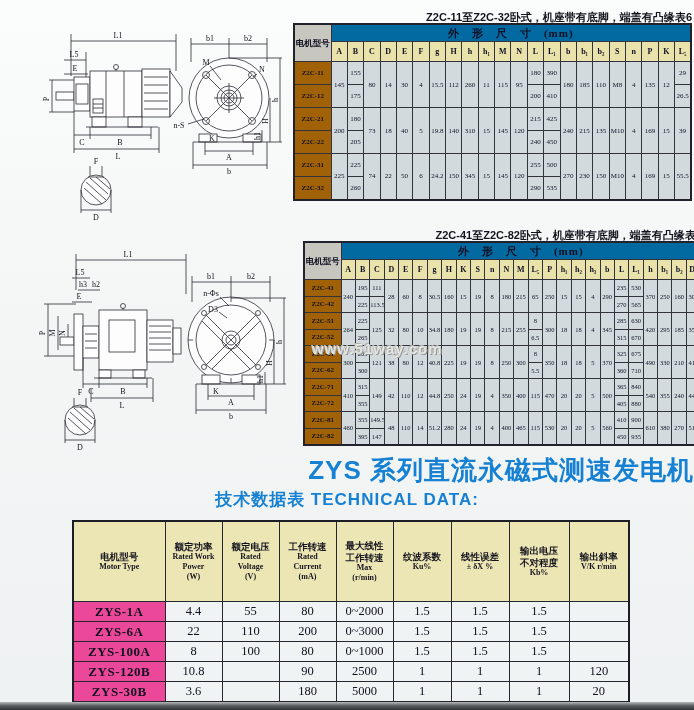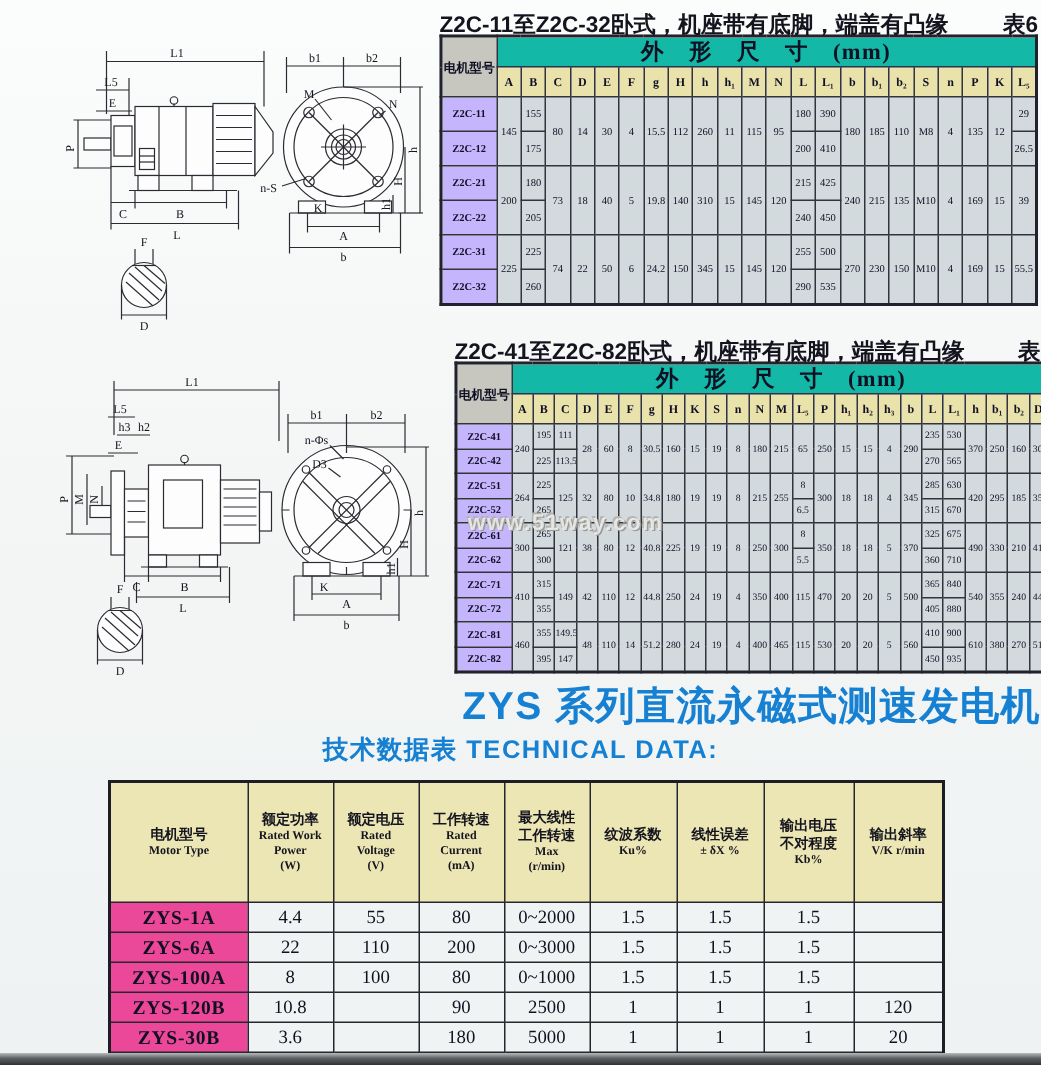--- a/index.html
+++ b/index.html
@@ -3,35 +3,35 @@
 <meta charset="utf-8">
 <style>
   html,body{margin:0;padding:0;}
   body{
     width:694px;height:710px;position:relative;overflow:hidden;
     background:linear-gradient(180deg,#fbfcfc 0%,#f4f6f6 45%,#eff2f2 100%);
     font-family:"Liberation Serif","DejaVu Serif",serif;color:#16161f;
   }
   .abs{position:absolute;}
   
-  .tbl-caption{display:flex;justify-content:space-between;align-items:flex-end;
+  .tbl-caption{display:flex;justify-content:flex-end;align-items:flex-end;
     font-family:"Liberation Sans","DejaVu Sans",sans-serif;font-weight:bold;
-    font-size:15px;color:#14141e;line-height:12px;}
+    font-size:11px;color:#14141e;line-height:12px;}
   
   table.dimtable{border-collapse:collapse;table-layout:fixed;width:100%;
     background:#d2dade;border:2px solid #22222c;}
   table.dimtable th,table.dimtable td{border:1px solid #33333c;padding:0;
     text-align:center;vertical-align:middle;overflow:hidden;white-space:nowrap;
     font-family:"Liberation Serif","DejaVu Serif",serif;color:#101024;}
   table.dimtable th.corner{background:#c7c7c0;font-family:"Liberation Sans",sans-serif;
     font-weight:bold;font-size:8.5px;line-height:10px;white-space:normal;}
-  table.dimtable th.span-h{background:#14b8a6;font-weight:bold;font-size:15px;
+  table.dimtable th.span-h{background:#0369a1;font-weight:bold;font-size:11px;
     letter-spacing:1px;height:16px;}
   table.dimtable th.col-h{background:#e9e2ab;font-weight:bold;font-size:8px;height:19px;}
-  table.dimtable th.model{background:#c4b5fd;font-weight:bold;font-size:7px;}
+  table.dimtable th.model{background:#a16207;font-weight:bold;font-size:7px;}
   #table6 td{font-size:7px;}
   #table6 tbody tr{height:23px;}
   #table7 td{font-size:6.5px;}
   #table7 tbody tr{height:16.5px;}
   
   .main-title{width:694px;text-align:right;color:#1680d2;
     font-family:"Liberation Sans","DejaVu Sans",sans-serif;font-weight:bold;
     font-size:26px;letter-spacing:1px;}
   .sub-title{width:694px;text-align:center;color:#1680d2;
     font-family:"Liberation Sans","DejaVu Sans",sans-serif;font-weight:bold;

